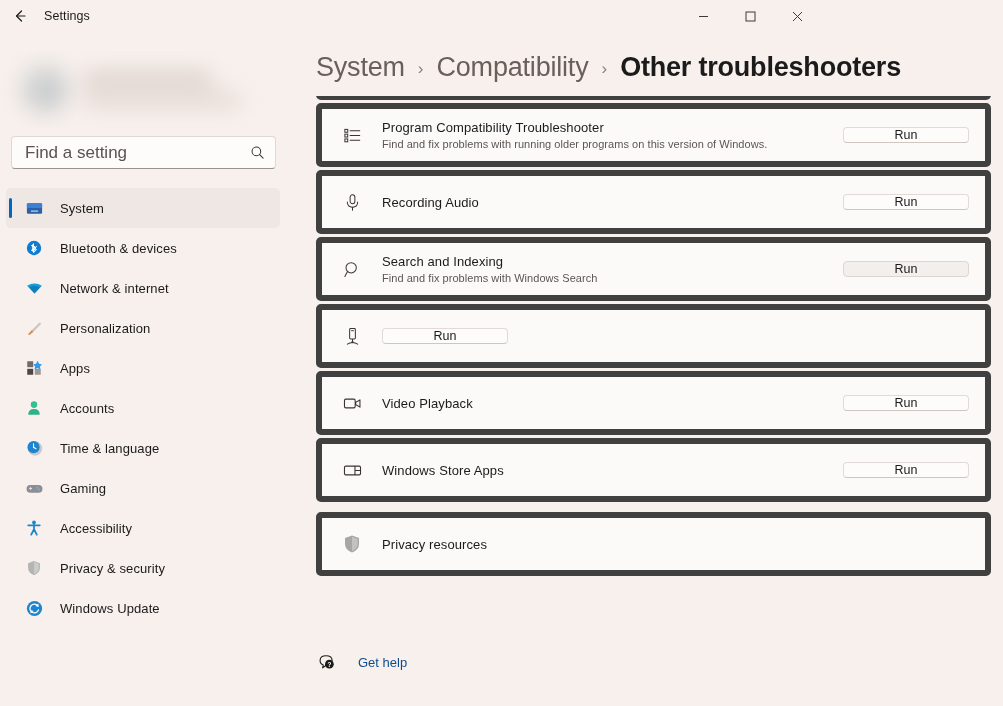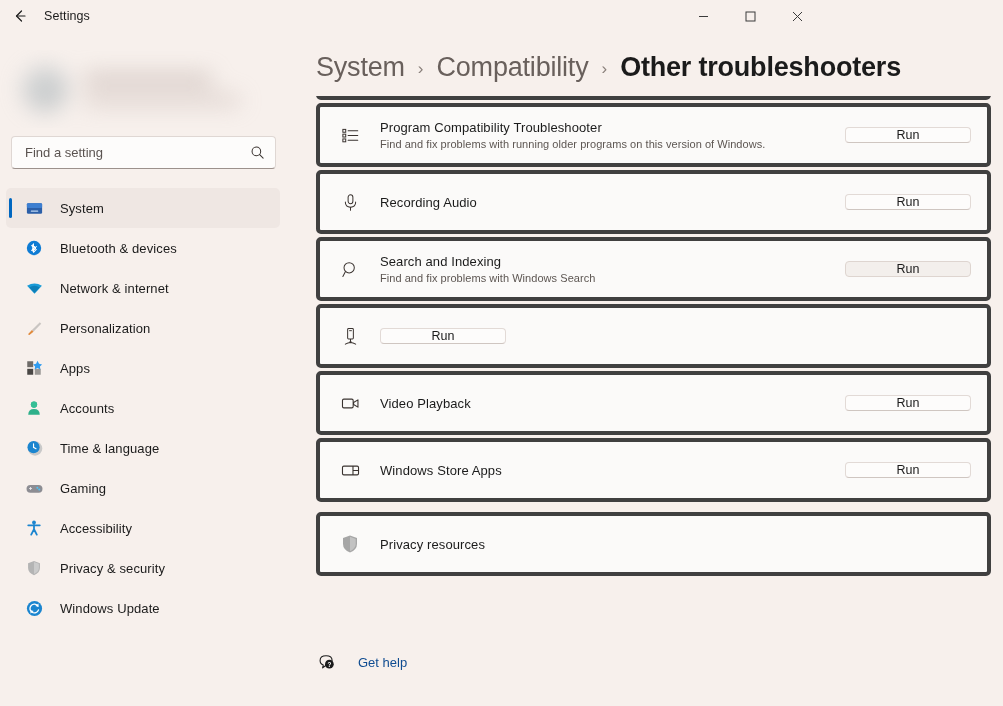--- a/index.html
+++ b/index.html
@@ -69,21 +69,21 @@
     background: #fdfcfb;
     border: 1px solid #dfd7d3;
     border-bottom: 1px solid #9c918c;
     border-radius: 4px;
     display: flex; align-items: center;
     padding: 0 10px 0 13px;
   }
   .search-wrap input {
     flex: 1; border: none; outline: none; background: transparent;
     font-family: "Liberation Sans", sans-serif;
-    font-size: 13px; color: #2b2b2b;
+    font-size: 17px; color: #2b2b2b;
   }
   .search-wrap input::placeholder { color: #5a5350; }
   .search-ico { flex: none; display: flex; }
 
   .navlist { position: absolute; left: 6px; top: 156px; width: 274px; }
   .navitem {
     position: relative;
     height: 40px;
     display: flex; align-items: center;
     padding-left: 18px;
@@ -123,21 +123,21 @@
 
   .scrollarea {
     position: absolute; left: 0; top: 64px;
     width: 703px; height: 610px;
     overflow: hidden;
   }
   .cards { position: absolute; left: 16px; top: -30px; width: 675px; }
 
   .card {
     background: #fbfaf9;
-    border: 4px solid #404040;
+    border: 6px solid #404040;
     border-radius: 5px;
     margin-bottom: 3px;
     display: flex; align-items: center;
     padding: 0 16px 0 14px;
     min-height: 64px;
   }
   .card.tall { min-height: 64px; }
   .card-ico {
     width: 32px; flex: none;
     display: flex; align-items: center; justify-content: center;

